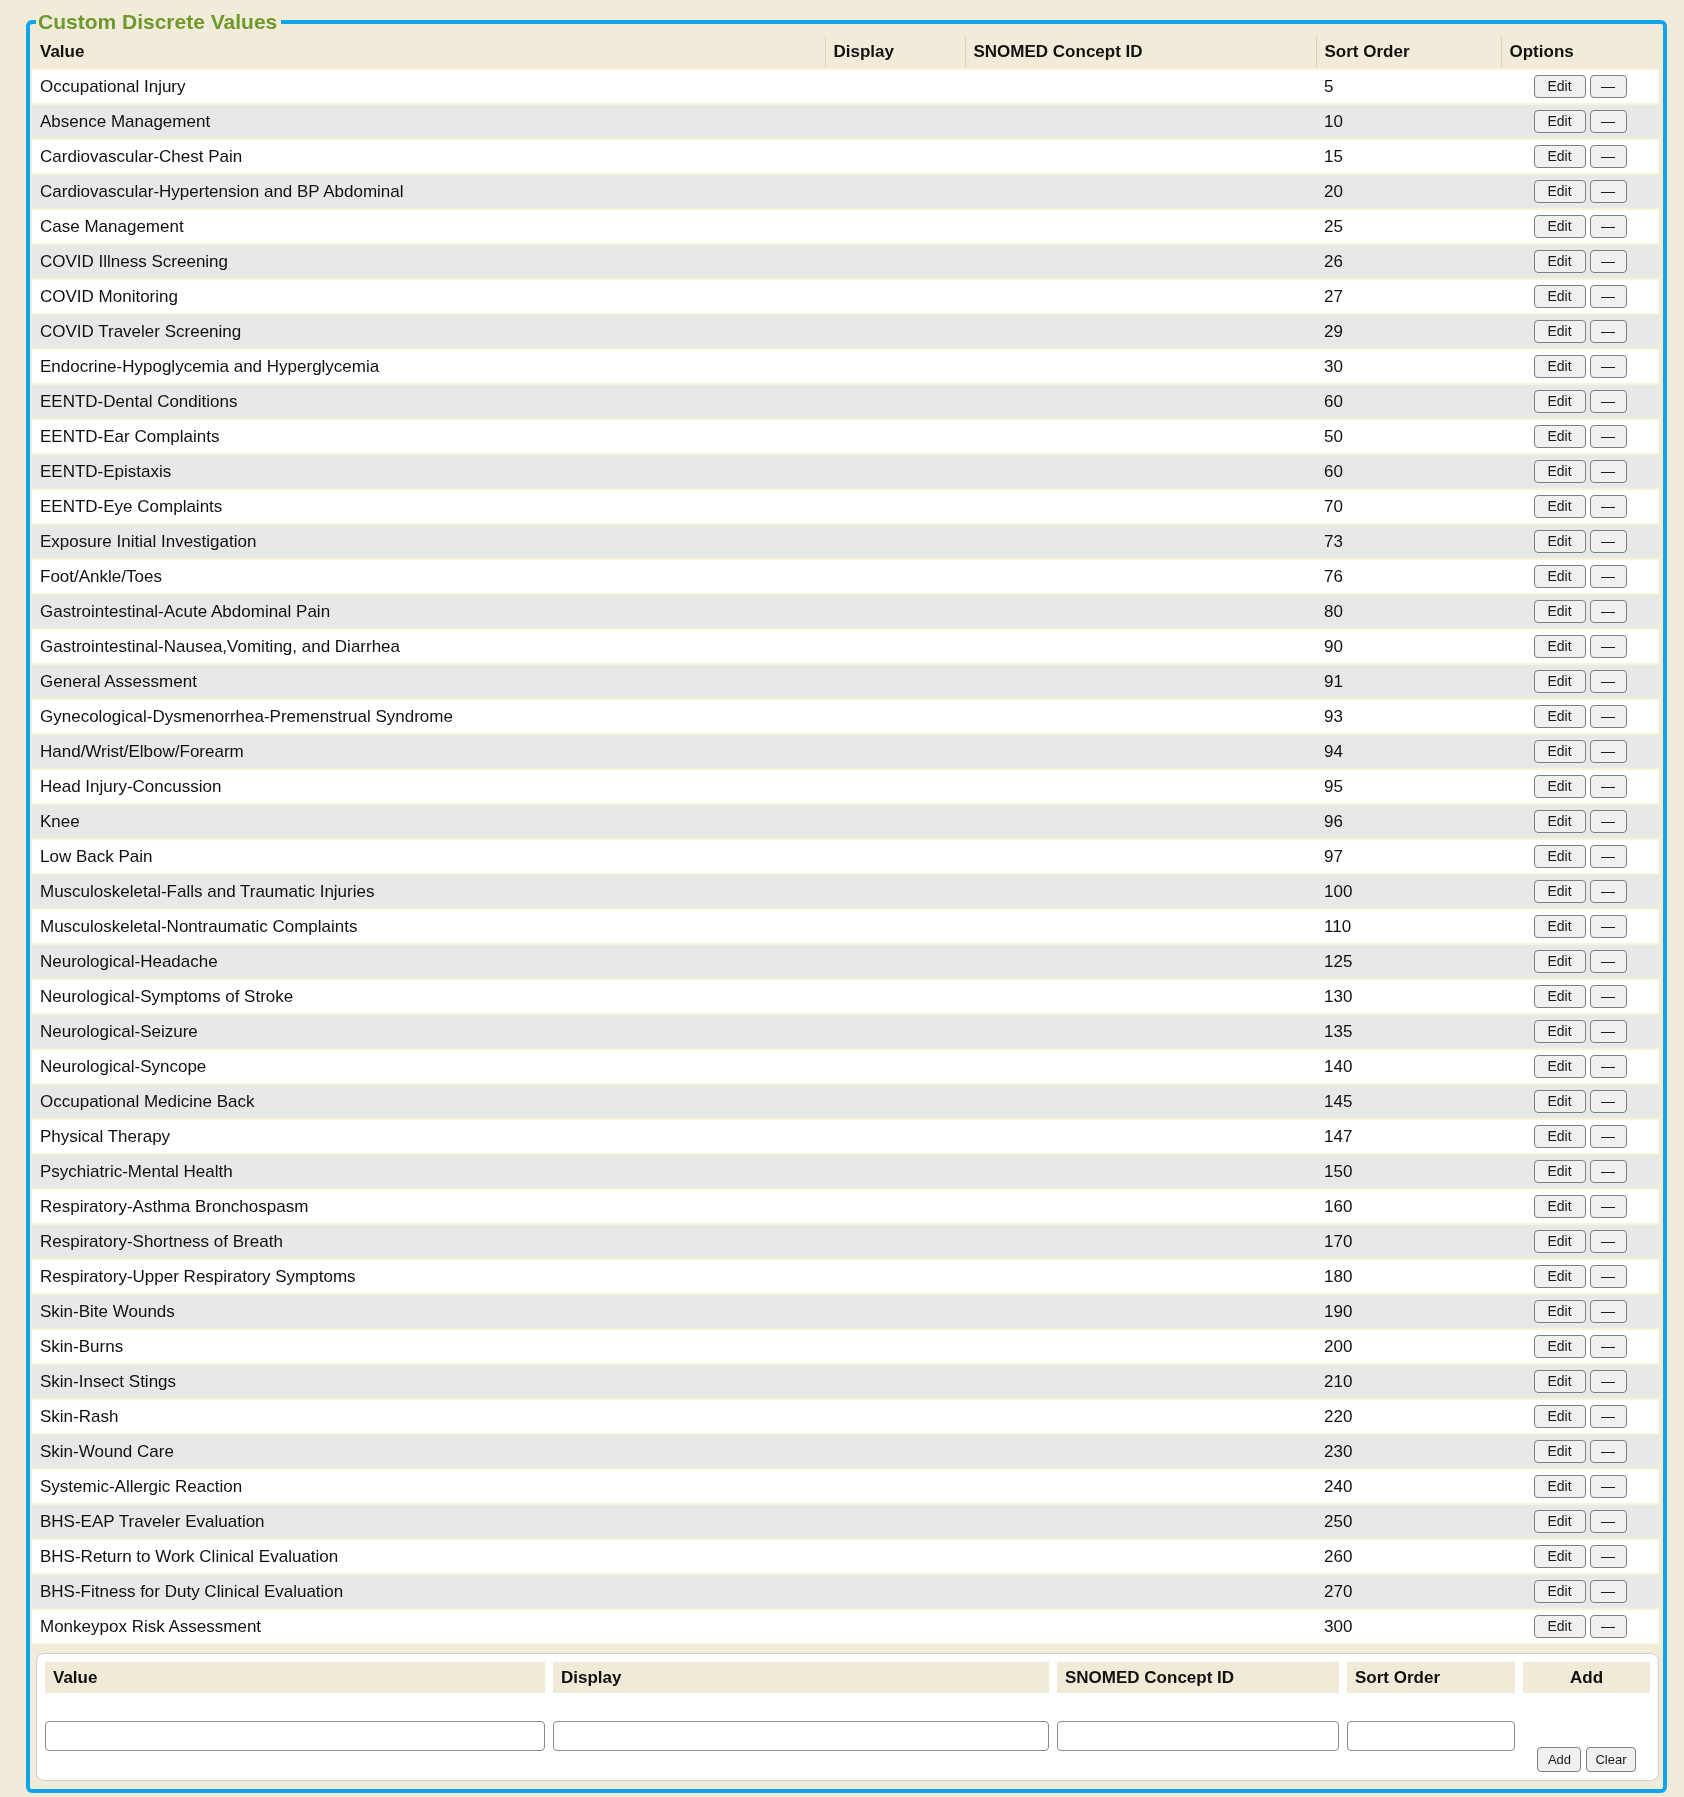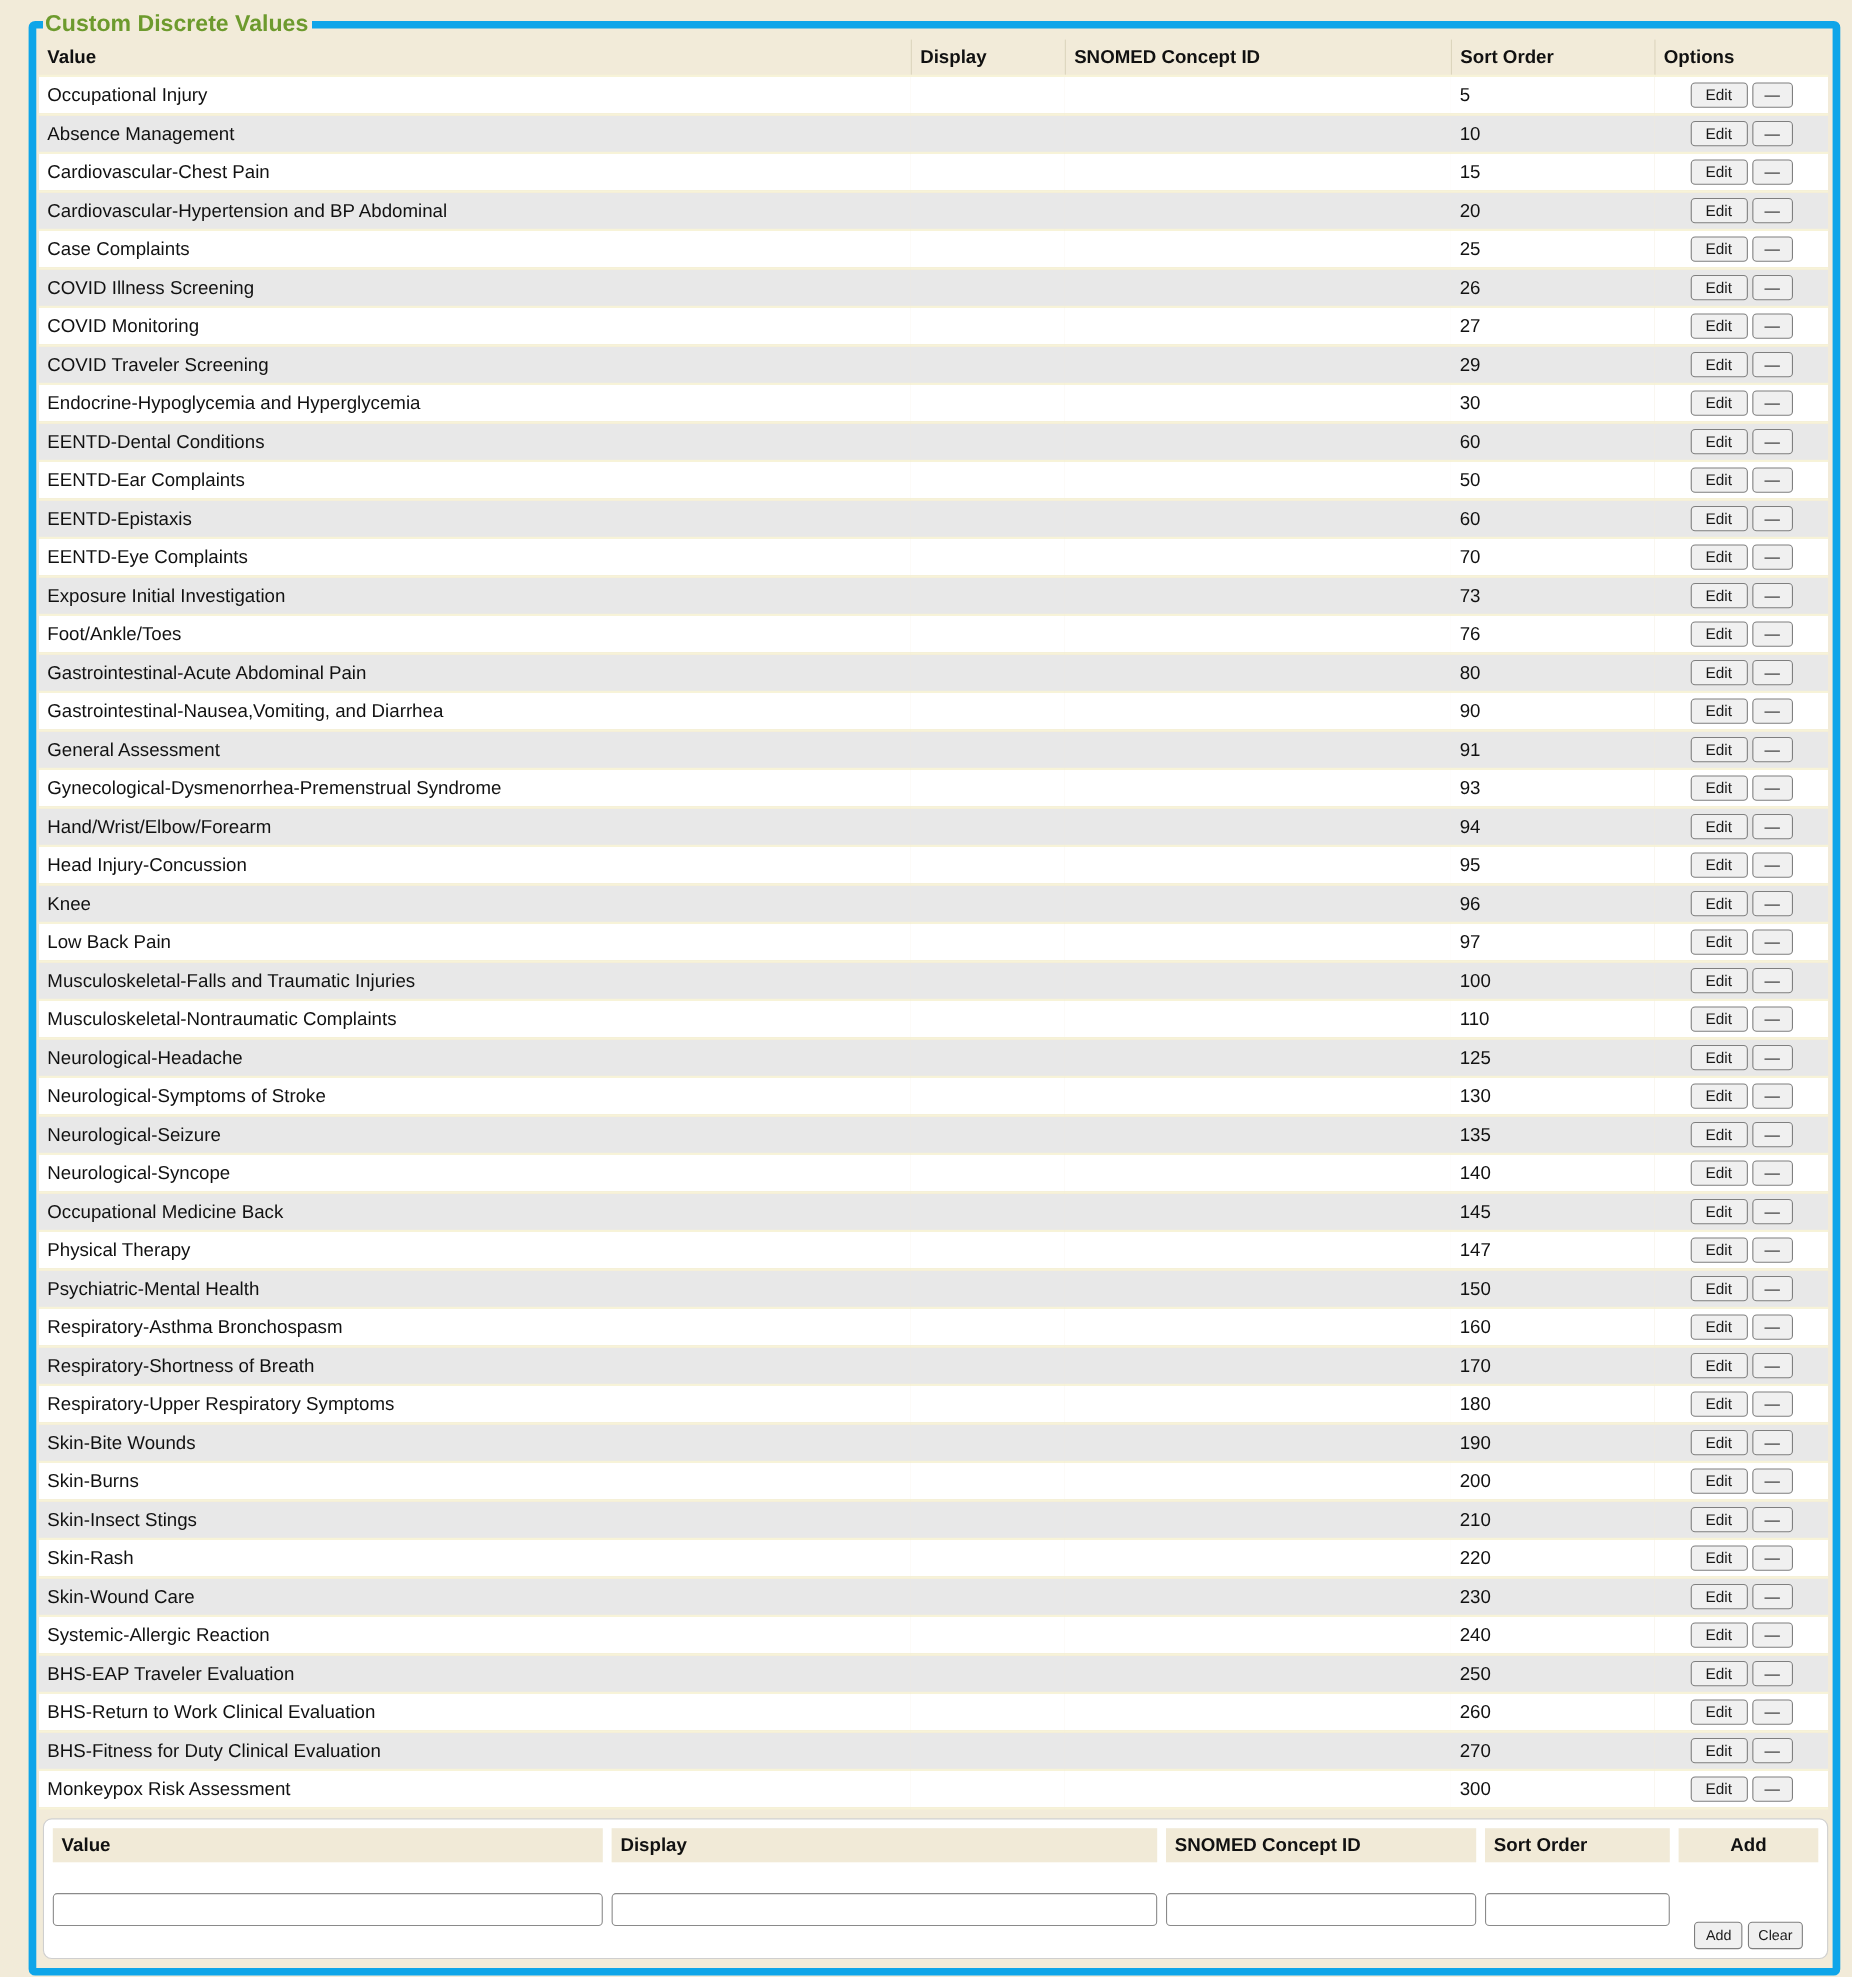--- a/index.html
+++ b/index.html
@@ -7,21 +7,21 @@
   body {
     width:1684px; height:1797px;
     background:#f2ebd9;
     font-family:"Liberation Sans", sans-serif;
     color:#111;
     overflow:hidden;
   }
   fieldset.panel {
     margin:10px 0 0 26px;
     width:1631px;
-    border:7px solid #0ea5e9;
+    border:4px solid #0ea5e9;
     border-radius:6px;
     padding:2px 2px 6px 2px;
     background:#f2ebd9;
   }
   legend.panel-title {
     font-size:21px;
     font-weight:bold;
     color:#6d9a2d;
     padding:0 4px 0 2px;
     margin-left:4px;
@@ -161,21 +161,21 @@
         <tr>
       <td>Cardiovascular-Hypertension and BP Abdominal</td>
       <td></td>
       <td></td>
       <td>20</td>
       <td class="opt-cell">
         <button class="btn btn-edit">Edit</button><button class="btn btn-dash">—</button>
       </td>
     </tr>
         <tr>
-      <td>Case Complaints</td>
+      <td>Case Management</td>
       <td></td>
       <td></td>
       <td>25</td>
       <td class="opt-cell">
         <button class="btn btn-edit">Edit</button><button class="btn btn-dash">—</button>
       </td>
     </tr>
         <tr>
       <td>COVID Illness Screening</td>
       <td></td>

